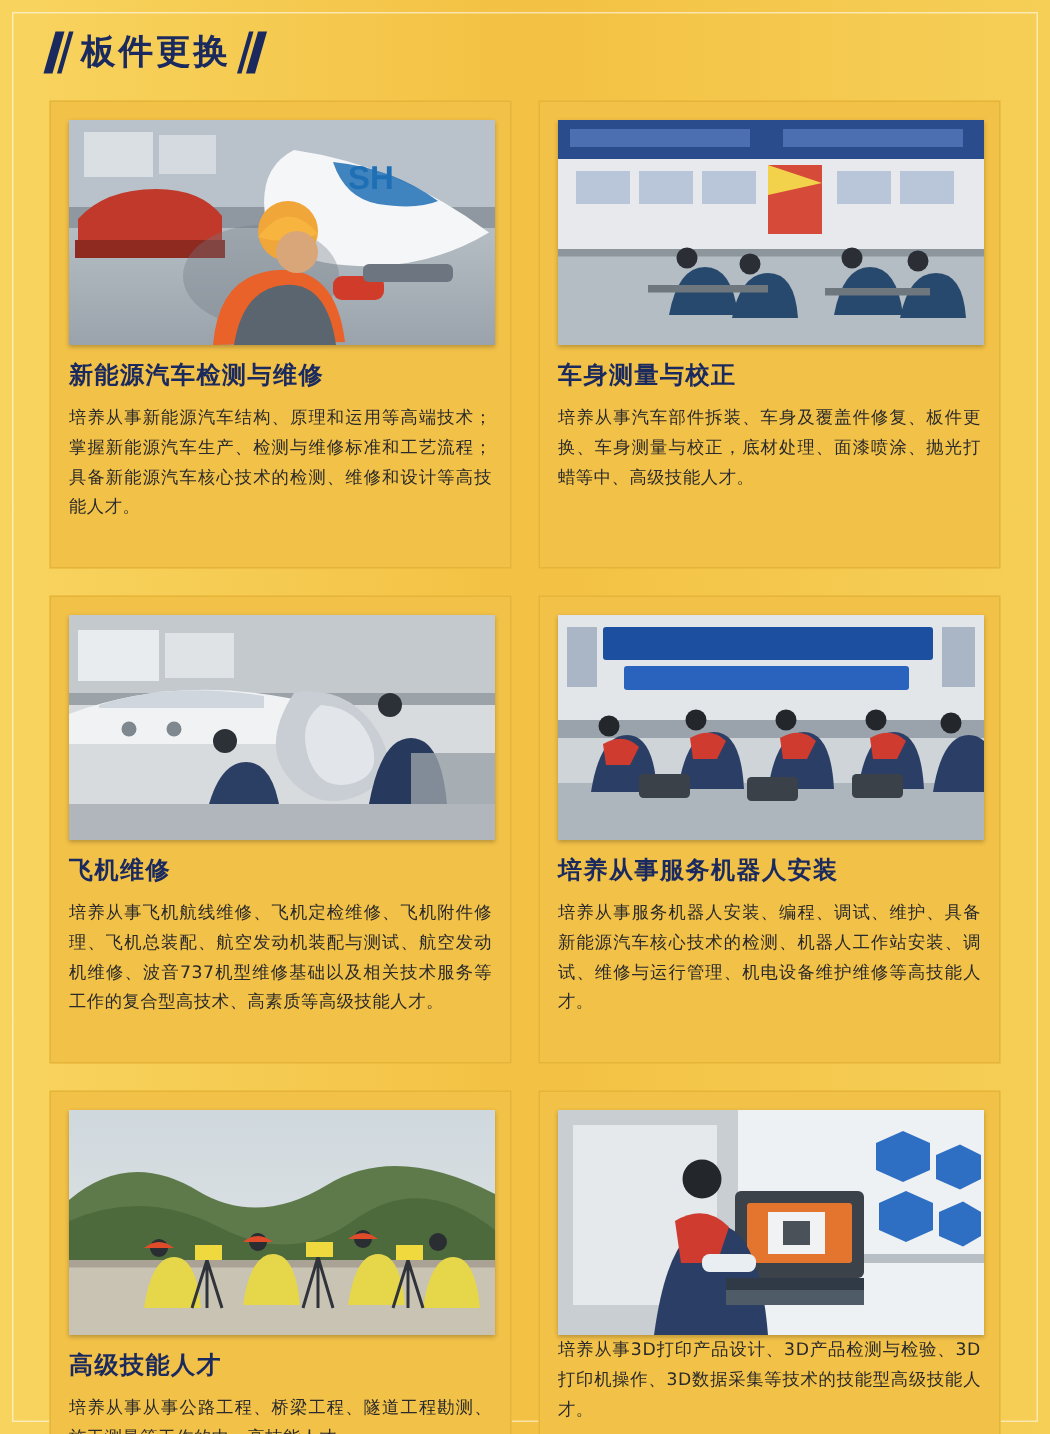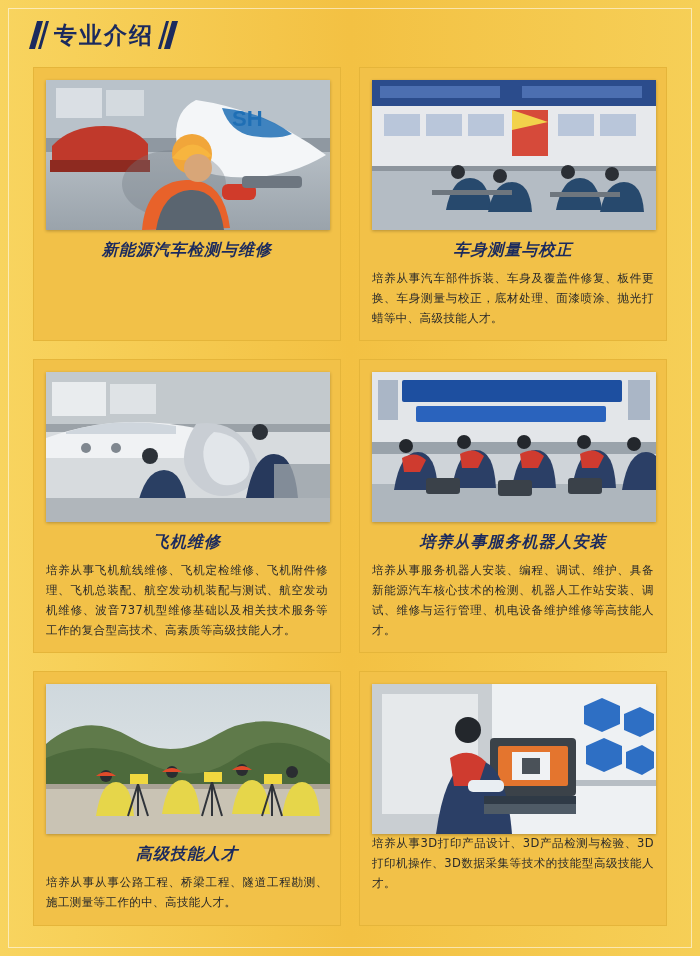--- a/index.html
+++ b/index.html
@@ -69,61 +69,59 @@
     width: 634px;
     display: flex;
     flex-wrap: wrap;
     gap: 18px 18px;
   }
   .card {
     width: 308px;
     background: #f2c148;
     border: 1px solid #e5b53a;
     box-sizing: border-box;
-    padding: 12px 12px 12px 12px;
+    padding: 12px 12px 30px 12px;
     position: relative;
   }
   .card-photo {
     width: 284px;
     height: 150px;
     overflow: hidden;
     position: relative;
     background: #8a8f96;
     box-shadow: 0 1px 3px rgba(0,0,0,0.25);
   }
   .card-photo svg { display: block; }
   .card-title {
-    text-align: center;
     font-size: 16px;
     font-weight: bold;
     color: #1b2a5e;
     margin: 10px 0 8px 0;
     letter-spacing: 1px;
-    font-style: italic;
   }
   .card-desc {
     font-size: 11.5px;
     line-height: 1.72;
     color: #2a2a2a;
     text-align: justify;
     letter-spacing: 0.4px;
   }
   .card.tall .card-photo { height: 150px; }
 </style>
 </head>
 <body>
 
 <div class="page">
 
   <div class="header">
     <span class="header-bars">
       <span class="bar"></span>
       <span class="bar thin"></span>
     </span>
-    <span class="header-title">专业介绍</span>
+    <span class="header-title">板件更换</span>
     <span class="header-bars">
       <span class="bar thin"></span>
       <span class="bar"></span>
     </span>
   </div>
 
   <div class="grid">
 
     <div class="card">
       <div class="card-photo">
@@ -151,20 +149,21 @@
           <path d="M96 150 q4 -48 44 -50 q38 -2 44 48 z" fill="#e8622a"></path>
           <path d="M110 150 q6 -38 34 -40 q28 -2 34 40 z" fill="#5a6570"></path>
           <circle cx="146" cy="74" r="20" fill="#f1a63a"></circle>
           <path d="M126 78 q20 -26 40 -2 q-20 8 -40 2 z" fill="#f7b53f"></path>
           <circle cx="152" cy="88" r="14" fill="#d8a678"></circle>
           <rect x="176" y="104" width="34" height="16" rx="6" fill="#d03b2a"></rect>
           <rect x="196" y="96" width="60" height="12" rx="4" fill="#6d7680"></rect>
         </svg>
       </div>
       <div class="card-title">新能源汽车检测与维修</div>
+      <div class="card-desc">培养从事新能源汽车结构、原理和运用等高端技术；掌握新能源汽车生产、检测与维修标准和工艺流程；具备新能源汽车核心技术的检测、维修和设计等高技能人才。</div>
     </div>
 
     <div class="card">
       <div class="card-photo">
         <svg width="284" height="150" viewBox="0 0 284 150" xmlns="http://www.w3.org/2000/svg">
           <rect width="284" height="150" fill="#cfd4d8"></rect>
           <rect x="0" y="0" width="284" height="26" fill="#2b4c8c"></rect>
           <rect x="8" y="6" width="120" height="12" fill="#5b7fc0" opacity="0.7"></rect>
           <rect x="150" y="6" width="120" height="12" fill="#5b7fc0" opacity="0.7"></rect>
           <rect x="0" y="26" width="284" height="62" fill="#e7e9ec"></rect>

